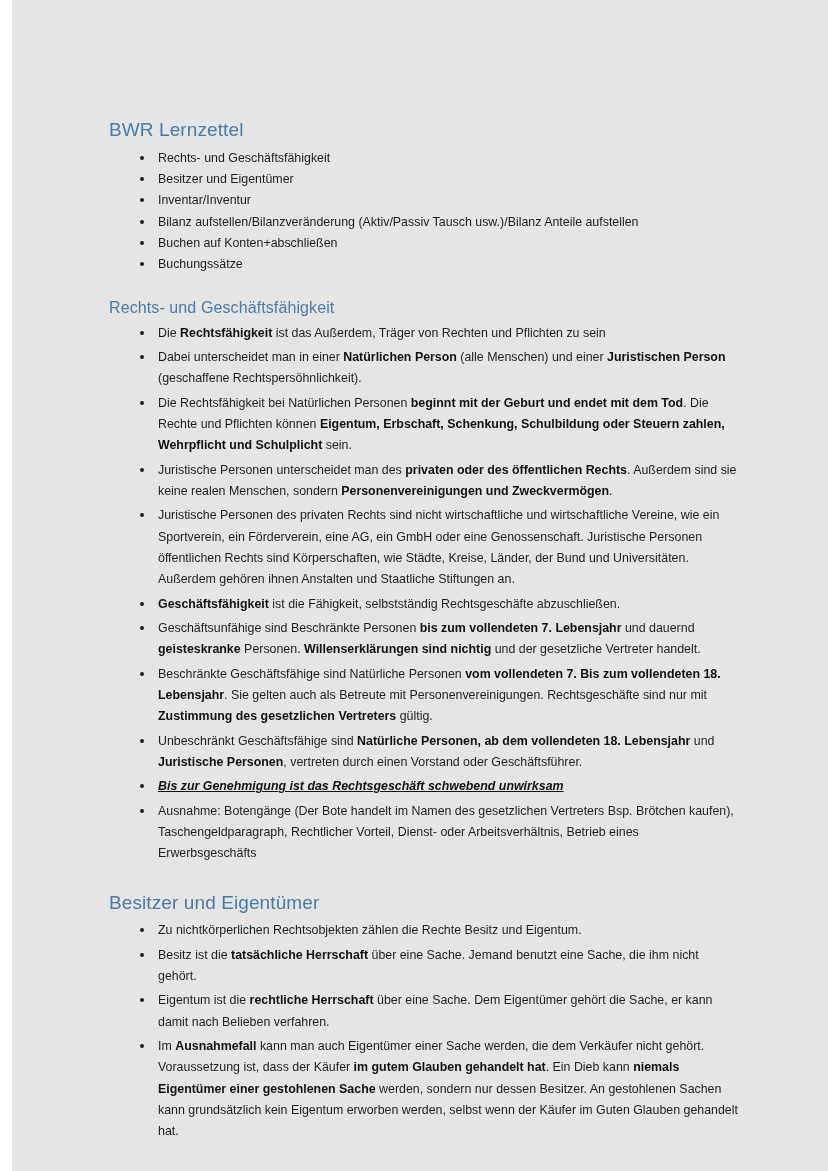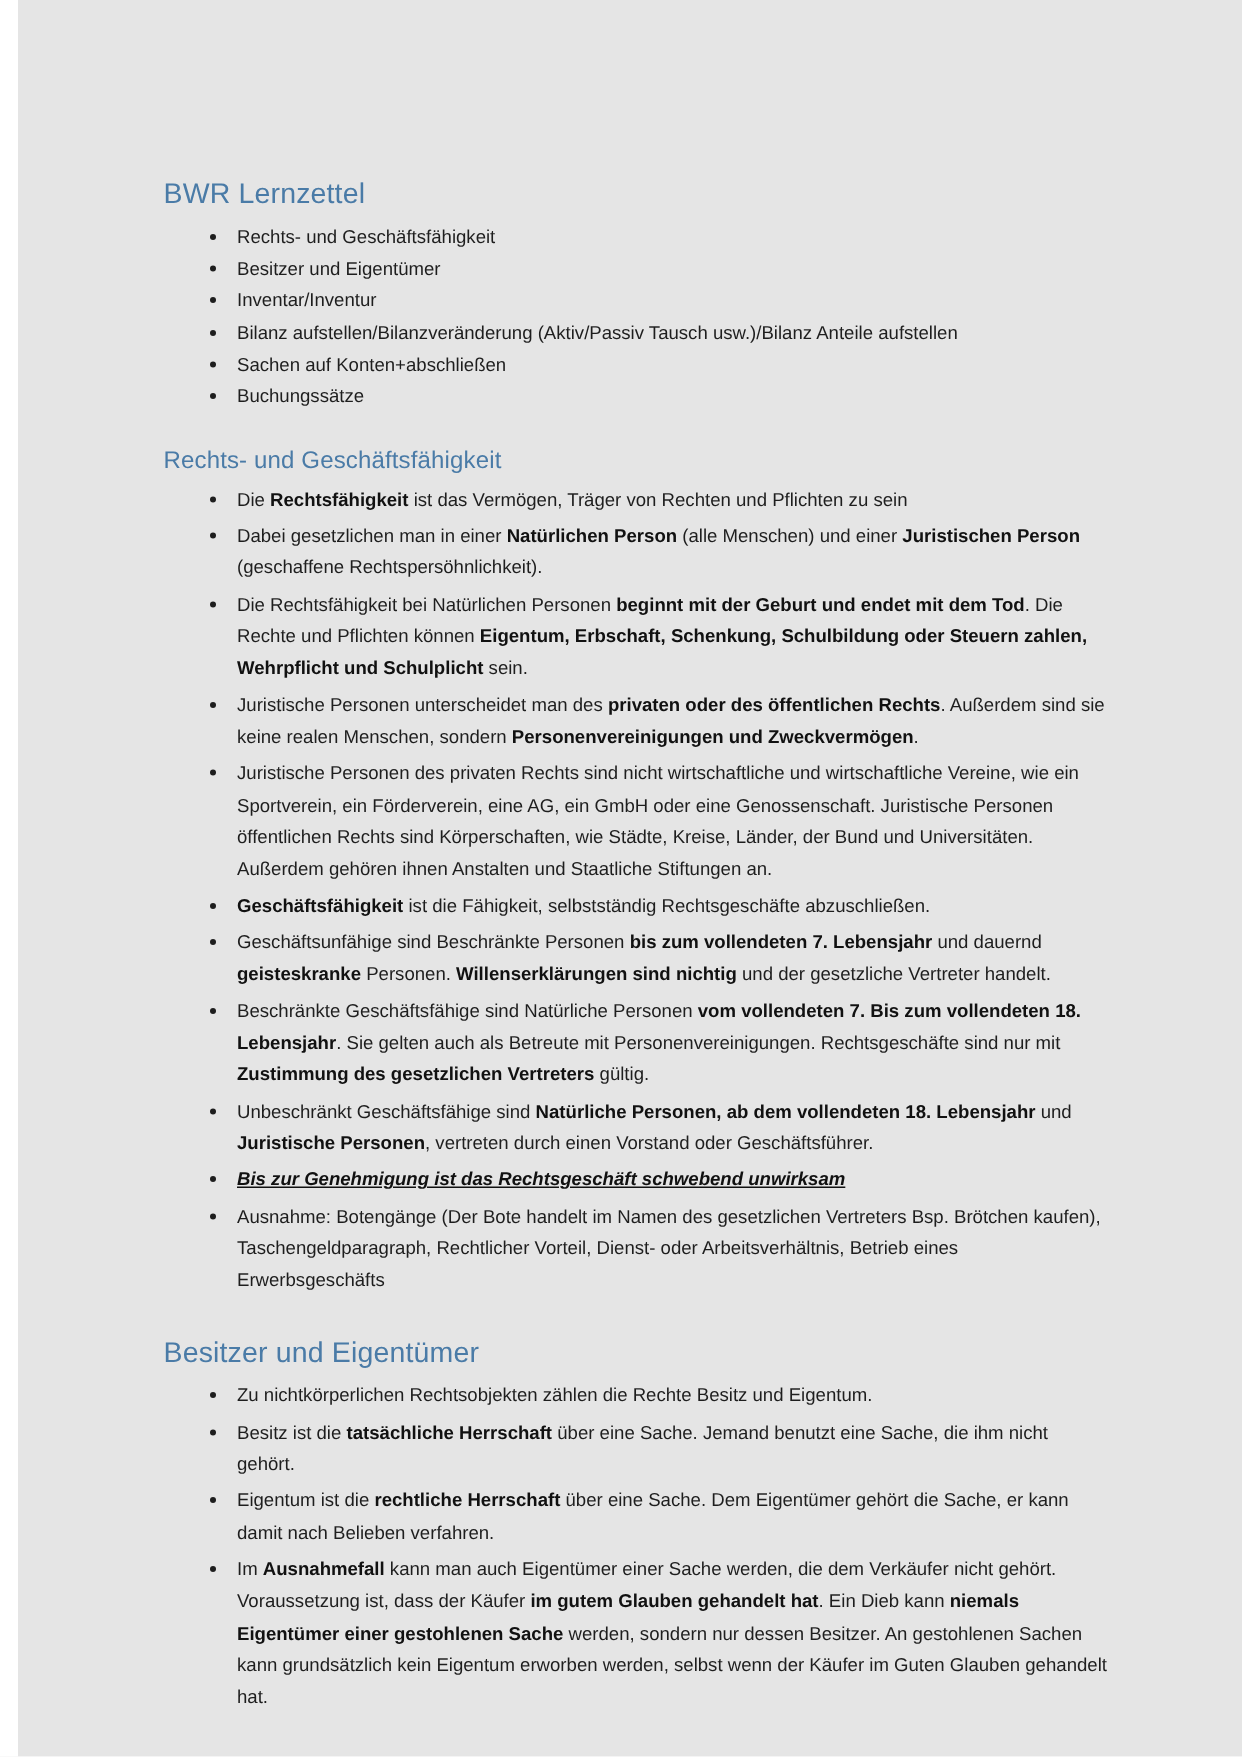--- a/index.html
+++ b/index.html
@@ -84,29 +84,29 @@
 
 <div class="page">
 
   <h1 class="doc-title">BWR Lernzettel</h1>
 
   <ul class="bullets tight" id="overview-list">
       <li>Rechts- und Geschäftsfähigkeit</li>
       <li>Besitzer und Eigentümer</li>
       <li>Inventar/Inventur</li>
       <li>Bilanz aufstellen/Bilanzveränderung (Aktiv/Passiv Tausch usw.)/Bilanz Anteile aufstellen</li>
-      <li>Sachen auf Konten+abschließen</li>
+      <li>Buchen auf Konten+abschließen</li>
       <li>Buchungssätze</li>
     </ul>
 
   <div id="sections-container">
       <h3 class="subsection-title">Rechts- und Geschäftsfähigkeit</h3>
       <ul class="bullets">
-        <li><span>Die </span><b>Rechtsfähigkeit</b><span> ist das Vermögen, Träger von Rechten und Pflichten zu sein</span></li>
-        <li><span>Dabei gesetzlichen man in einer </span><b>Natürlichen Person</b><span> (alle Menschen) und einer </span><b>Juristischen Person</b><span> (geschaffene Rechtspersöhnlichkeit).</span></li>
+        <li><span>Die </span><b>Rechtsfähigkeit</b><span> ist das Außerdem, Träger von Rechten und Pflichten zu sein</span></li>
+        <li><span>Dabei unterscheidet man in einer </span><b>Natürlichen Person</b><span> (alle Menschen) und einer </span><b>Juristischen Person</b><span> (geschaffene Rechtspersöhnlichkeit).</span></li>
         <li><span>Die Rechtsfähigkeit bei Natürlichen Personen </span><b>beginnt mit der Geburt und endet mit dem Tod</b><span>. Die Rechte und Pflichten können </span><b>Eigentum, Erbschaft, Schenkung, Schulbildung oder Steuern zahlen, Wehrpflicht und Schulplicht</b><span> sein.</span></li>
         <li><span>Juristische Personen unterscheidet man des </span><b>privaten oder des öffentlichen Rechts</b><span>. Außerdem sind sie keine realen Menschen, sondern </span><b>Personenvereinigungen und Zweckvermögen</b><span>.</span></li>
         <li><span>Juristische Personen des privaten Rechts sind nicht wirtschaftliche und wirtschaftliche Vereine, wie ein Sportverein, ein Förderverein, eine AG, ein GmbH oder eine Genossenschaft. Juristische Personen öffentlichen Rechts sind Körperschaften, wie Städte, Kreise, Länder, der Bund und Universitäten. Außerdem gehören ihnen Anstalten und Staatliche Stiftungen an.</span></li>
         <li><b>Geschäftsfähigkeit</b><span> ist die Fähigkeit, selbstständig Rechtsgeschäfte abzuschließen.</span></li>
         <li><span>Geschäftsunfähige sind Beschränkte Personen </span><b>bis zum vollendeten 7. Lebensjahr</b><span> und dauernd </span><b>geisteskranke</b><span> Personen. </span><b>Willenserklärungen sind nichtig</b><span> und der gesetzliche Vertreter handelt.</span></li>
         <li><span>Beschränkte Geschäftsfähige sind Natürliche Personen </span><b>vom vollendeten 7. Bis zum vollendeten 18. Lebensjahr</b><span>. Sie gelten auch als Betreute mit Personenvereinigungen. Rechtsgeschäfte sind nur mit </span><b>Zustimmung des gesetzlichen Vertreters</b><span> gültig.</span></li>
         <li><span>Unbeschränkt Geschäftsfähige sind </span><b>Natürliche Personen, ab dem vollendeten 18. Lebensjahr</b><span> und </span><b>Juristische Personen</b><span>, vertreten durch einen Vorstand oder Geschäftsführer.</span></li>
         <li><span class="bi">Bis zur Genehmigung ist das Rechtsgeschäft schwebend unwirksam</span></li>
         <li><span>Ausnahme: Botengänge (Der Bote handelt im Namen des gesetzlichen Vertreters Bsp. Brötchen kaufen), Taschengeldparagraph, Rechtlicher Vorteil, Dienst- oder Arbeitsverhältnis, Betrieb eines Erwerbsgeschäfts</span></li>
       </ul>

